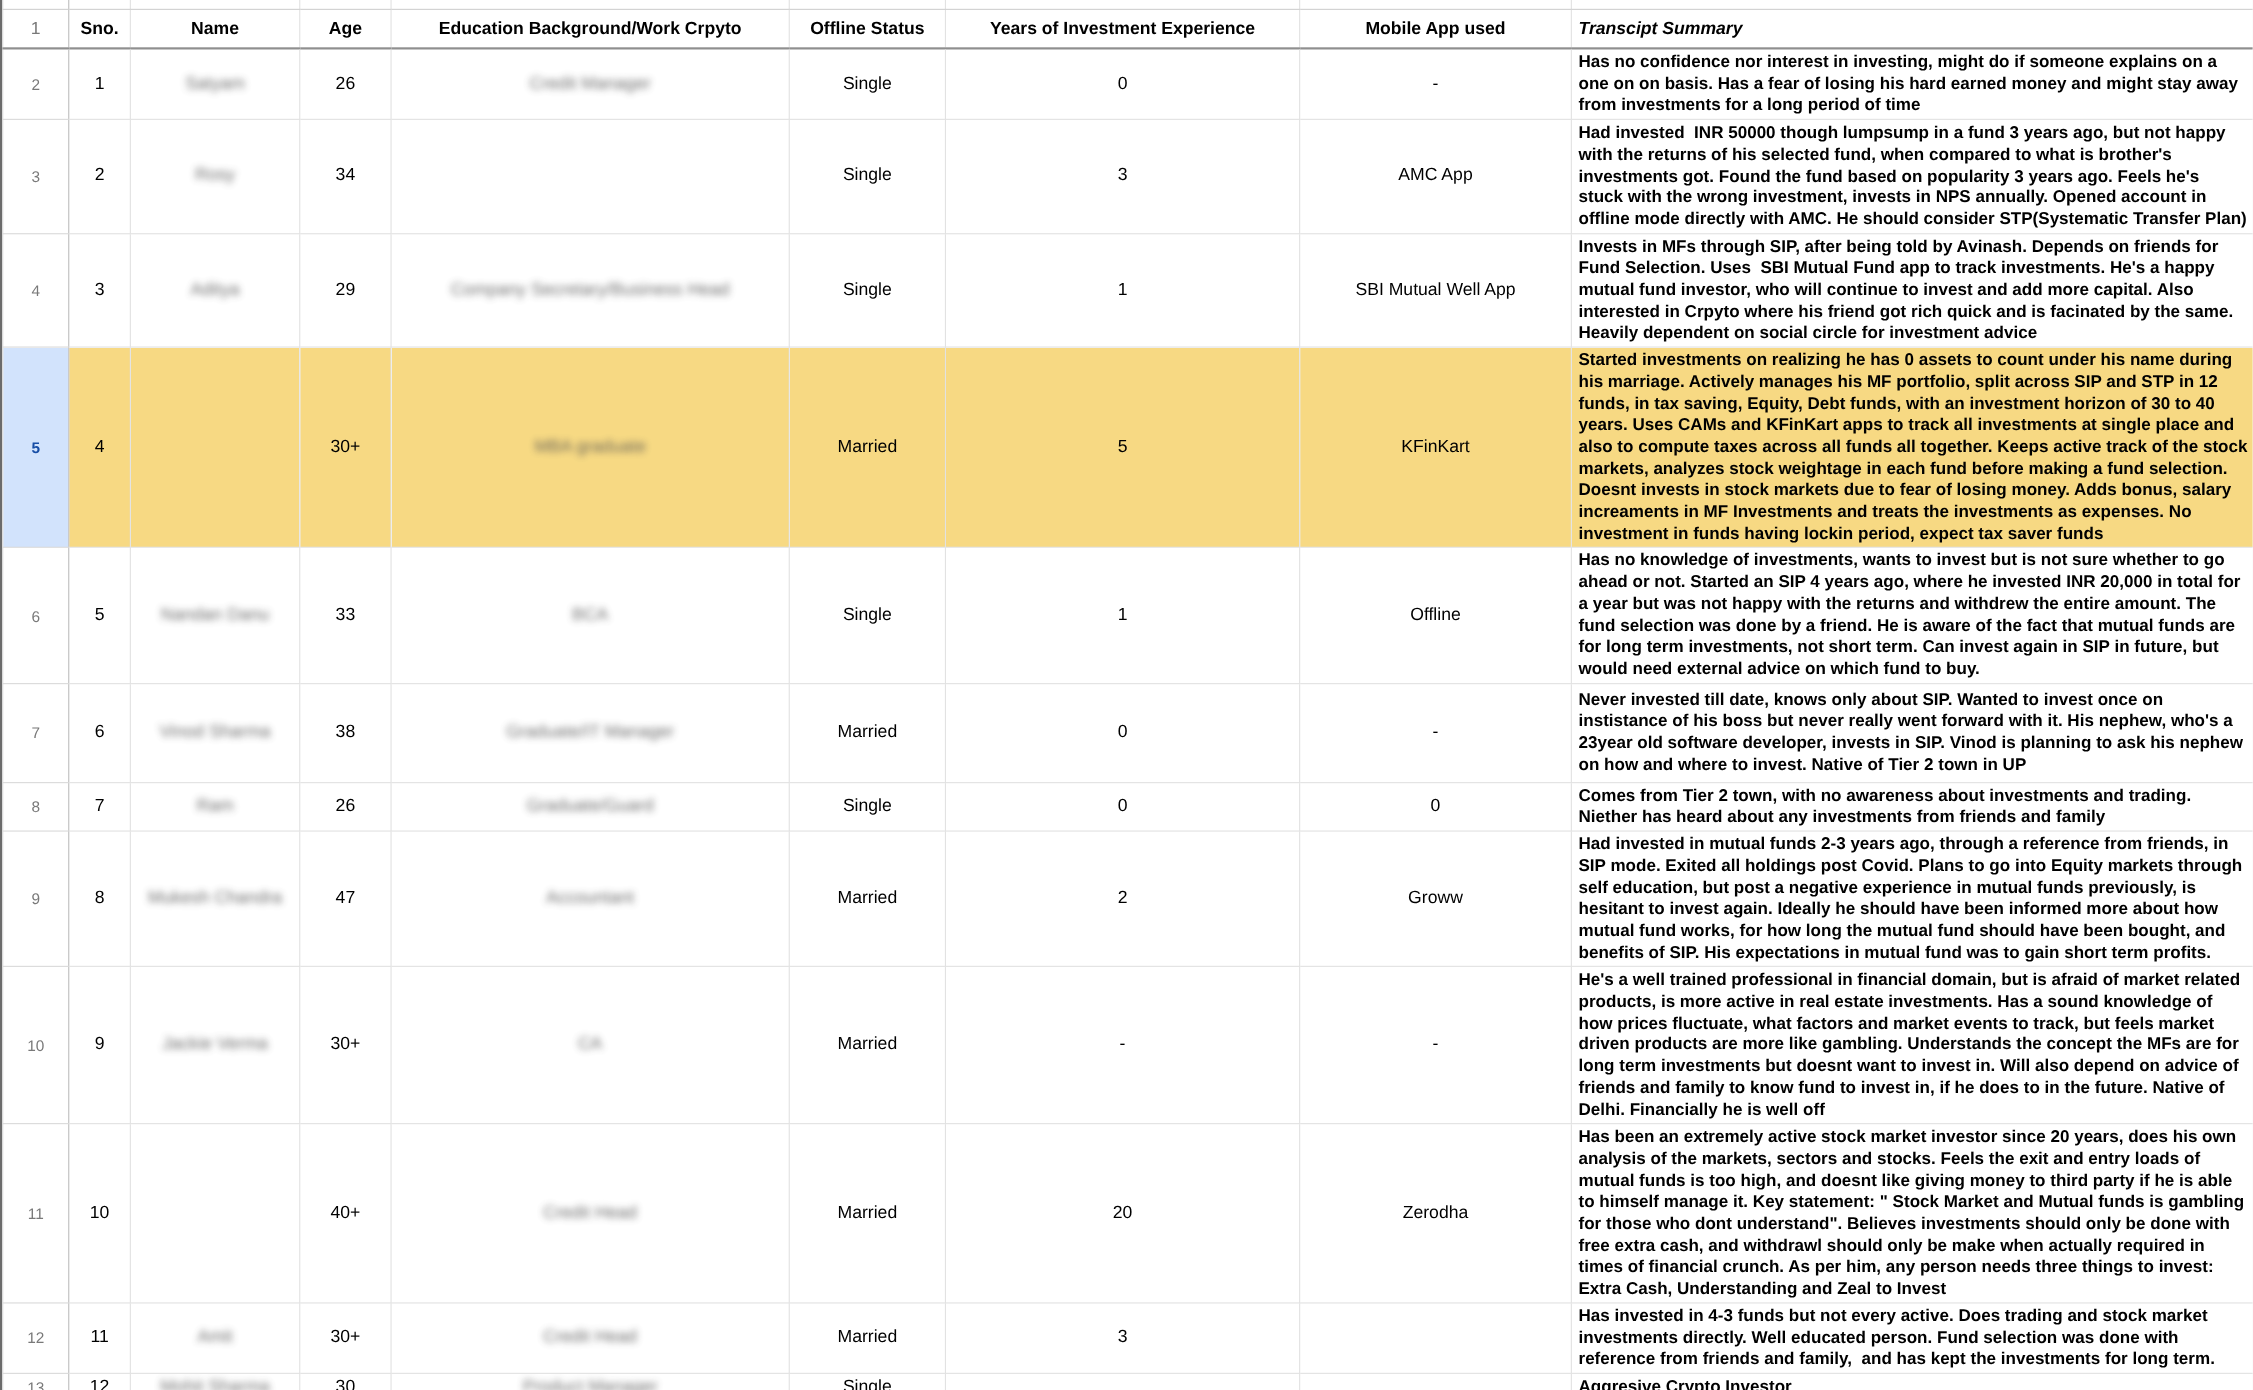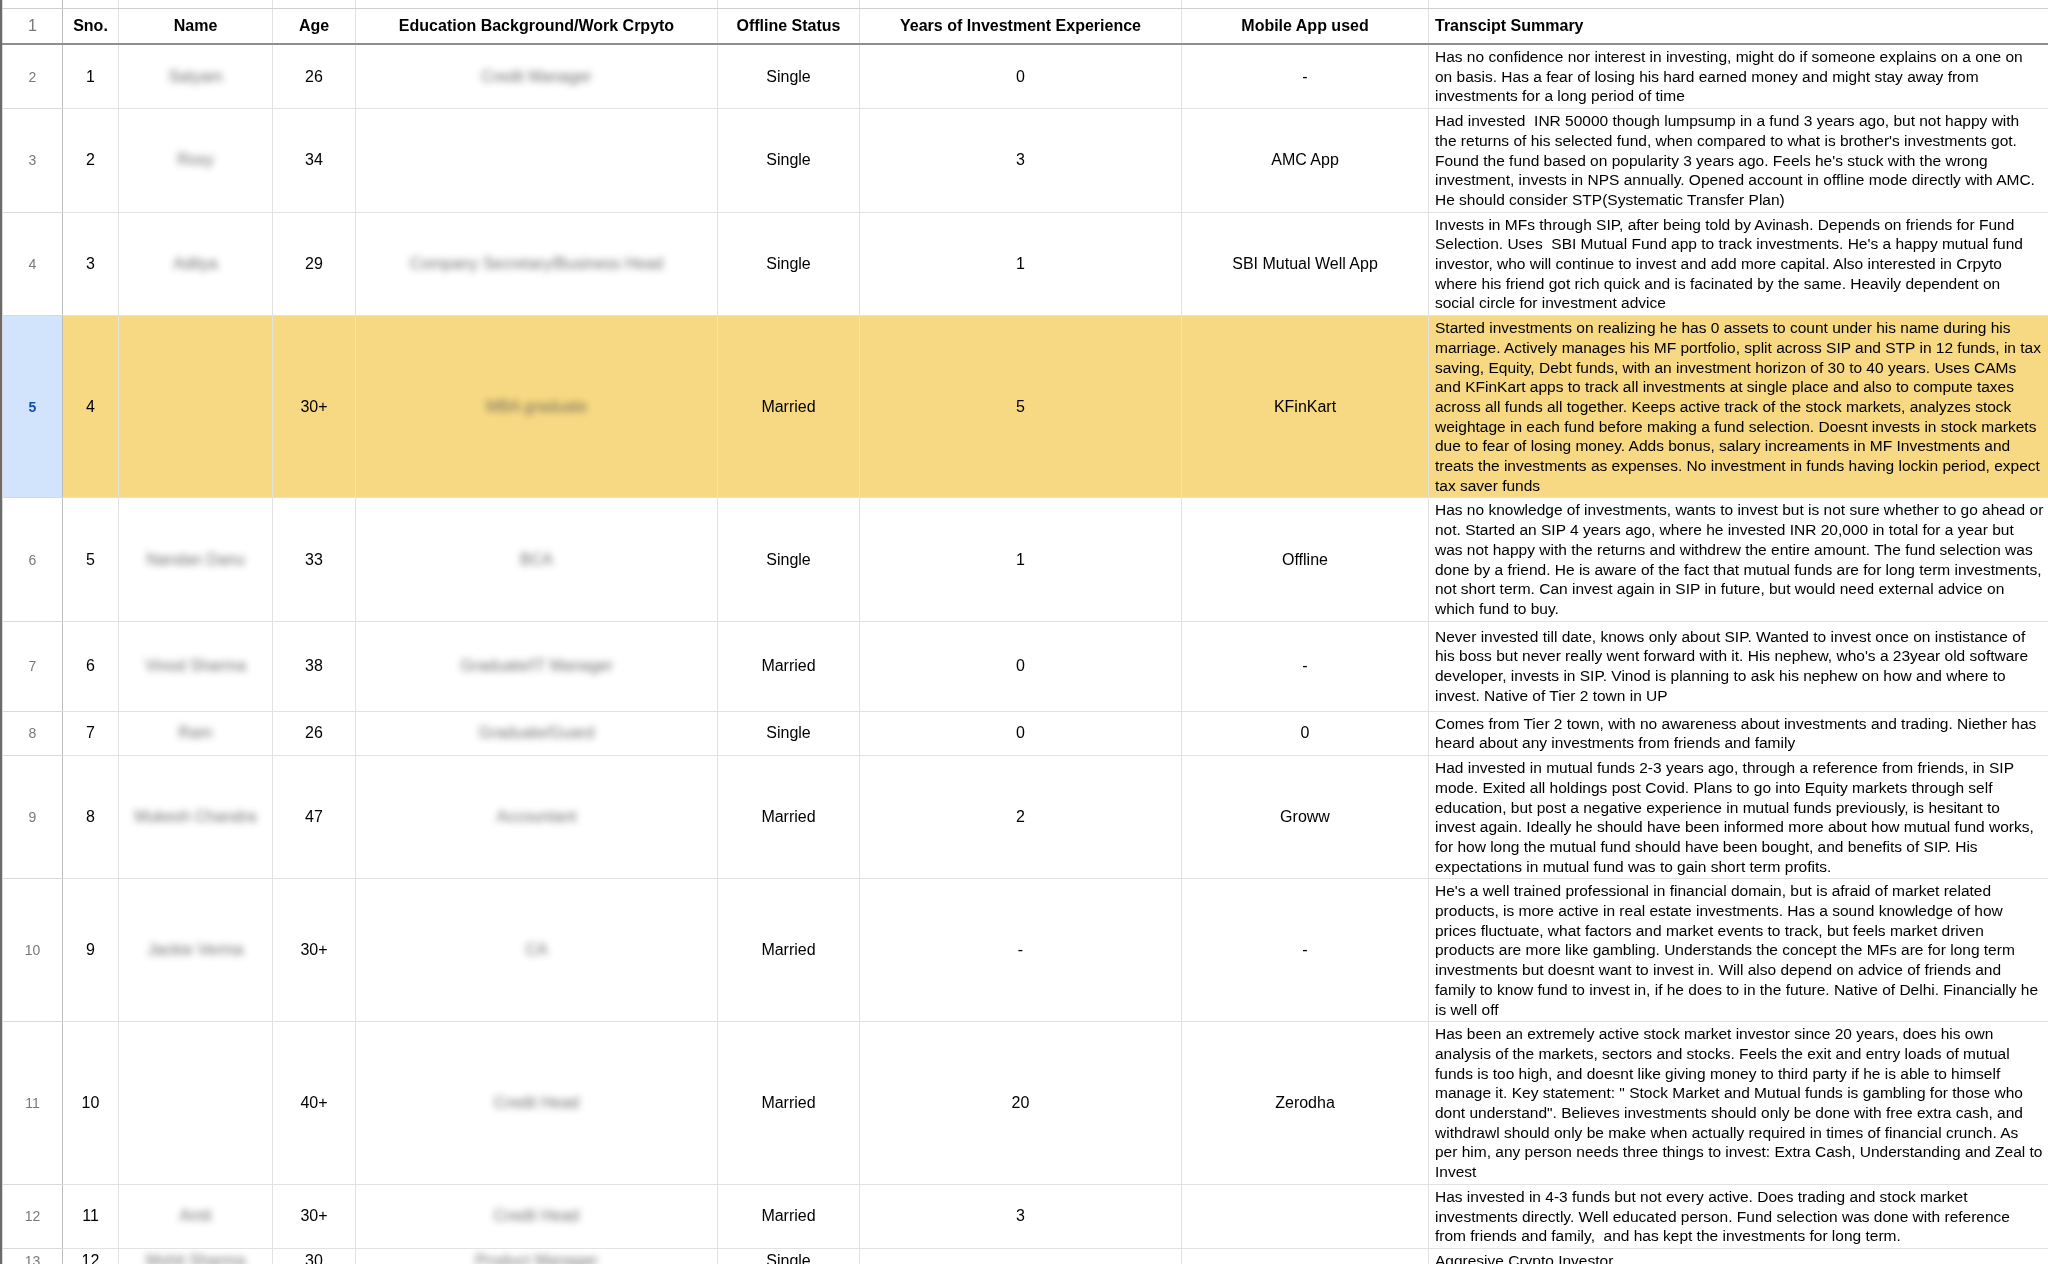--- a/index.html
+++ b/index.html
@@ -14,25 +14,25 @@
   
   col.w-gutter{width:60px;} col.w-sno{width:56px;} col.w-name{width:154px;} col.w-age{width:83px;}
   col.w-edu{width:362px;} col.w-marital{width:142px;} col.w-years{width:322px;} col.w-app{width:247px;} col.w-summary{width:620px;}
   
   td.gutter { background:#fff; color:#797979; font-size:14px; border-color:#d9d9d9; border-right:1px solid #bdbdbd; }
   td.gutter.selected { background:#d2e3fc; color:#174ea6; font-weight:bold; }
   
   tr.sliver td { border-top:none; border-bottom:1px solid #cfcfcf; }
   
   tr.header td { font-weight:bold; font-size:17px; border-bottom:2px solid #8f8f8f; background:#fff; }
-  tr.header td.summary-h { text-align:left; padding-left:6px; }
+  tr.header td.summary-h { text-align:left; padding-left:6px;font-style:italic; }
   
   .cell-text { font-size:16px; }
   td.c-summary { text-align:left; padding:2px 4px 2px 6px; }
-  td.c-summary .cell-text { font-size:15.5px; line-height:19.7px; white-space:pre-wrap; display:inline-block; width:100%; }
+  td.c-summary .cell-text { font-size:15.5px; line-height:19.7px; white-space:pre-wrap; display:inline-block; width:100%;font-weight:bold; }
   
   .blur-text { display:inline-block; filter:blur(3.5px); color:#555; opacity:.85; }
   
   tr.highlighted td { background:#f7d983; }
   tr.highlighted td.gutter { background:#d2e3fc; }
 </style>
 </head>
 <body>
 
 <div id="sheet">

